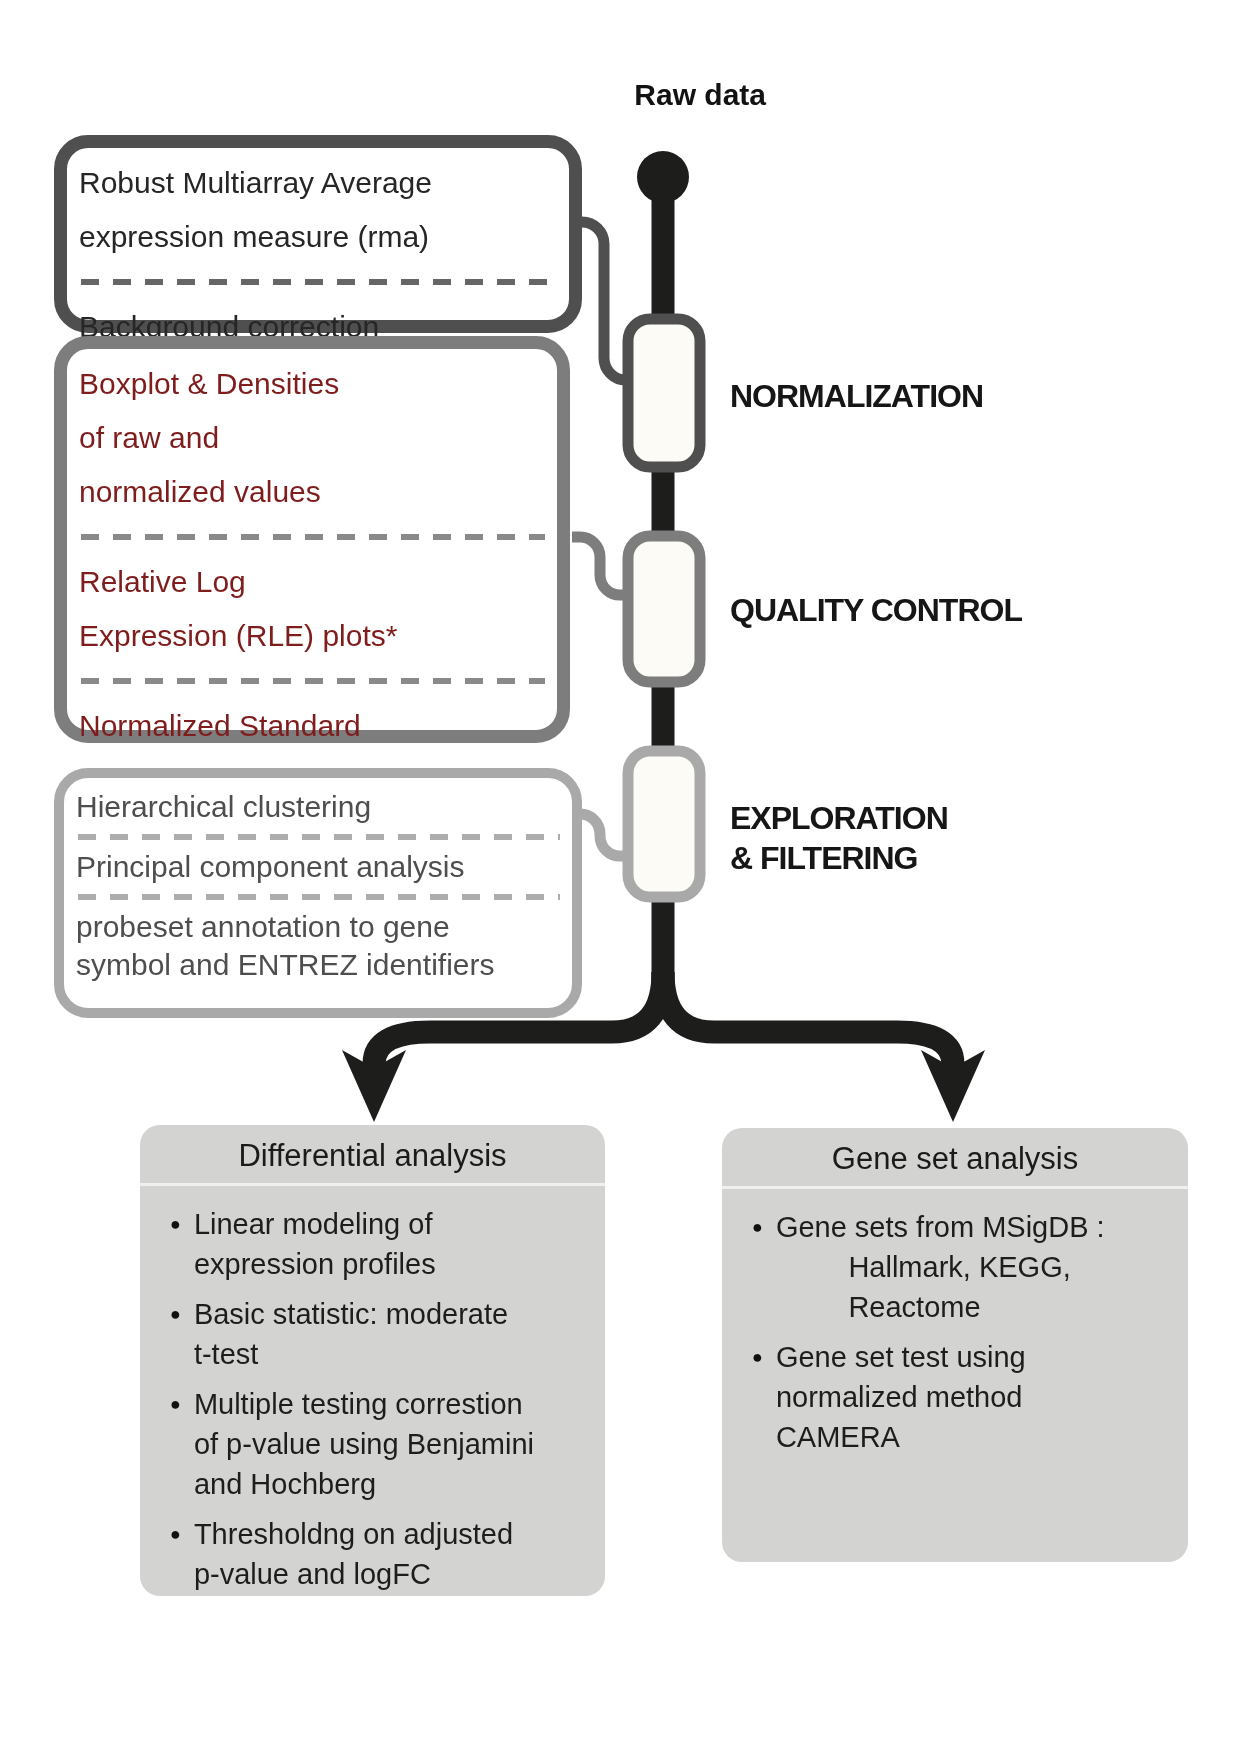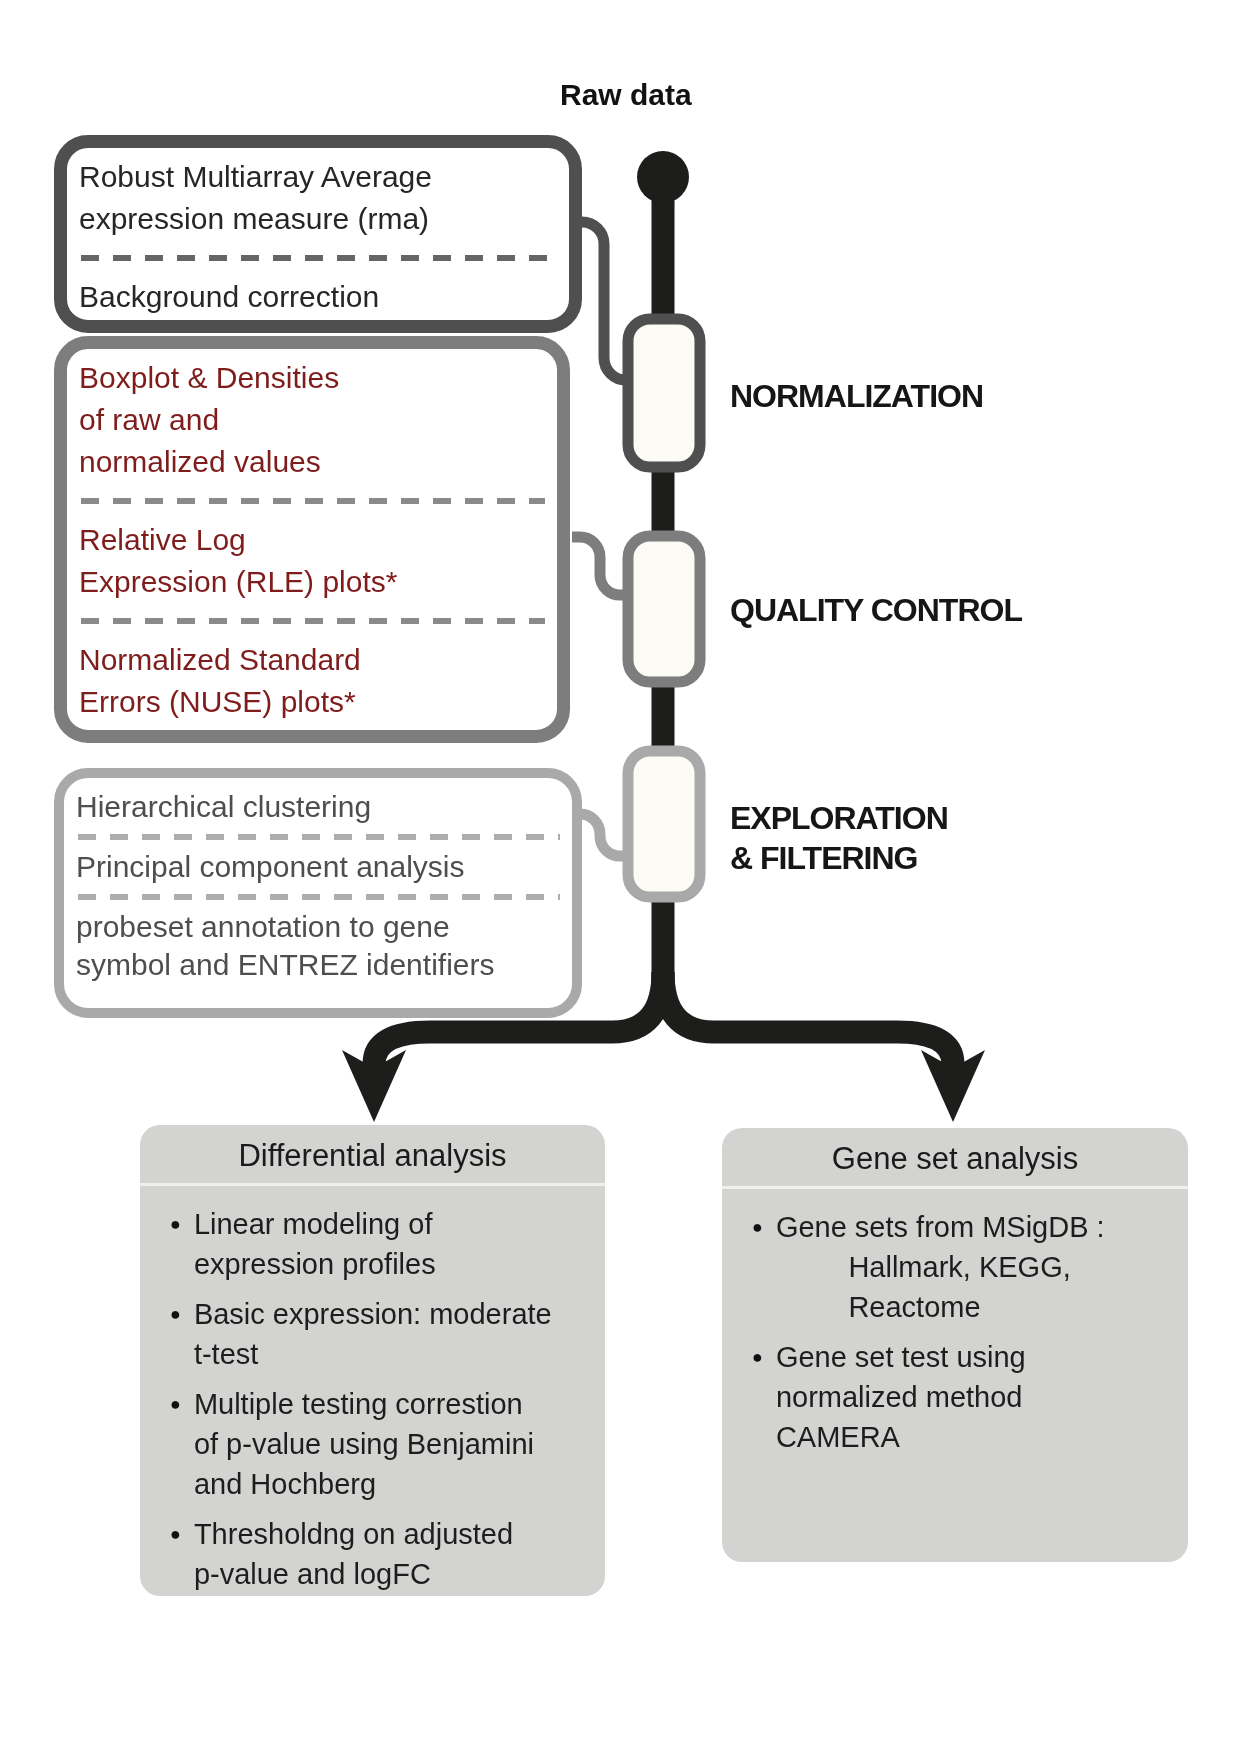--- a/index.html
+++ b/index.html
@@ -13,26 +13,26 @@
   .conn{fill:none;stroke-width:11;}
   .c1st{stroke:#4f4f4f;}
   .c2nd{stroke:#7d7d7d;}
   .c3rd{stroke:#a9a9a9;}
   .node{fill:#fcfbf5;stroke-width:11;}
   .n1{stroke:#4f4f4f;}
   .n2{stroke:#7d7d7d;}
   .n3{stroke:#a9a9a9;}
 
   
-  .rawdata{position:absolute;left:560px;top:78px;width:206px;text-align:left;
+  .rawdata{position:absolute;left:560px;top:78px;width:206px;text-align:right;
            font-size:30px;font-weight:bold;color:#121212;}
 
   
   .fbox{position:absolute;box-sizing:border-box;background:#ffffff;border-radius:34px;
-        padding:8px 10px 8px 12px;font-size:30px;line-height:42px;}
+        padding:8px 10px 8px 12px;font-size:30px;line-height:54px;}
   .box1{left:54px;top:135px;width:528px;height:198px;border:13px solid #4f4f4f;--dash:#666666;color:#262626;}
   .box2{left:54px;top:336px;width:516px;height:407px;border:13px solid #7d7d7d;--dash:#8a8a8a;color:#7f1d1d;}
   .box3{left:54px;top:768px;width:528px;height:250px;border:10px solid #a9a9a9;--dash:#adadad;color:#4e4e4e;
         line-height:38px;padding-top:10px;}
   .row{white-space:pre-line;}
   .dash{height:6px;margin:15px 2px;
         background:repeating-linear-gradient(90deg,var(--dash) 0 18px,transparent 18px 32px);}
   .box3 .dash{margin:8px 2px;}
 
   
@@ -113,21 +113,21 @@
   <div class="gbox gleft">
     <div class="gtitle">Differential analysis</div>
     <ul class="blist">
         <li>
           <span class="bdot">●</span>
           <span class="btxt">Linear modeling of
 expression profiles</span>
         </li>
         <li>
           <span class="bdot">●</span>
-          <span class="btxt">Basic expression: moderate
+          <span class="btxt">Basic statistic: moderate
 t-test</span>
         </li>
         <li>
           <span class="bdot">●</span>
           <span class="btxt">Multiple testing correstion
 of p-value using Benjamini
 and Hochberg</span>
         </li>
         <li>
           <span class="bdot">●</span>

